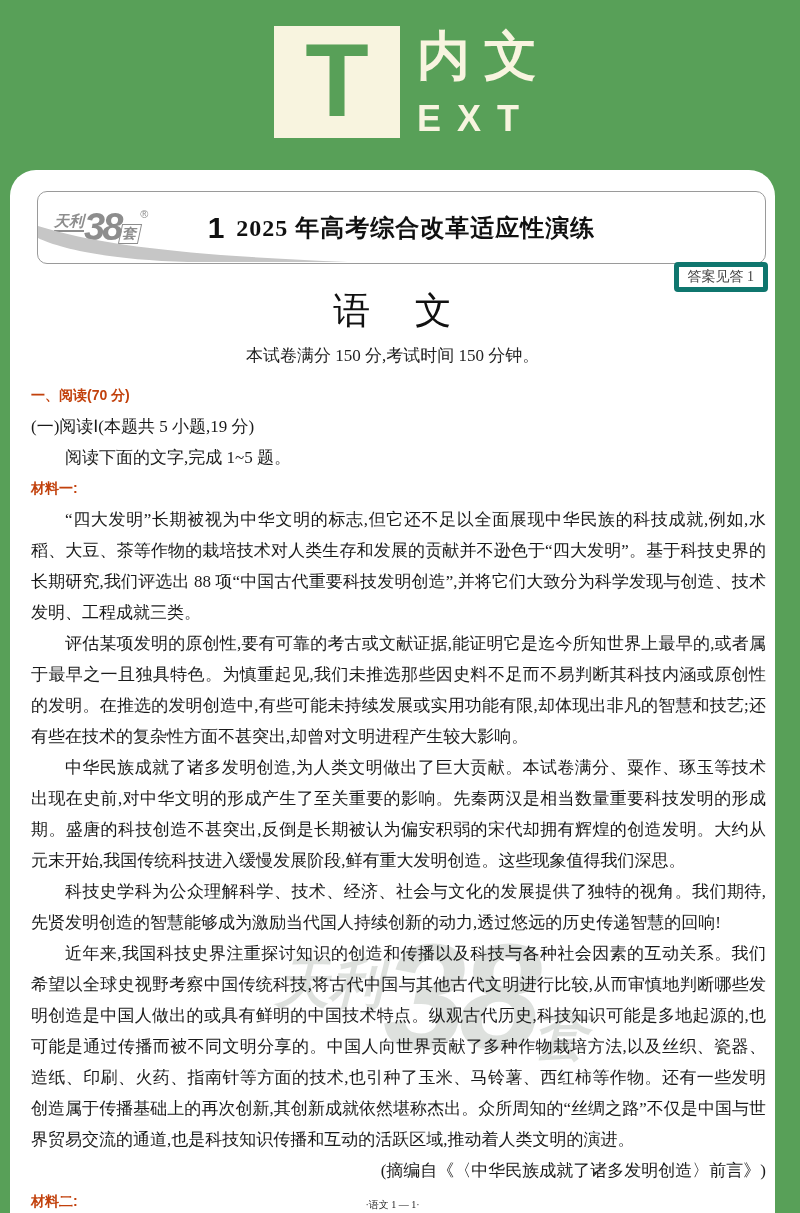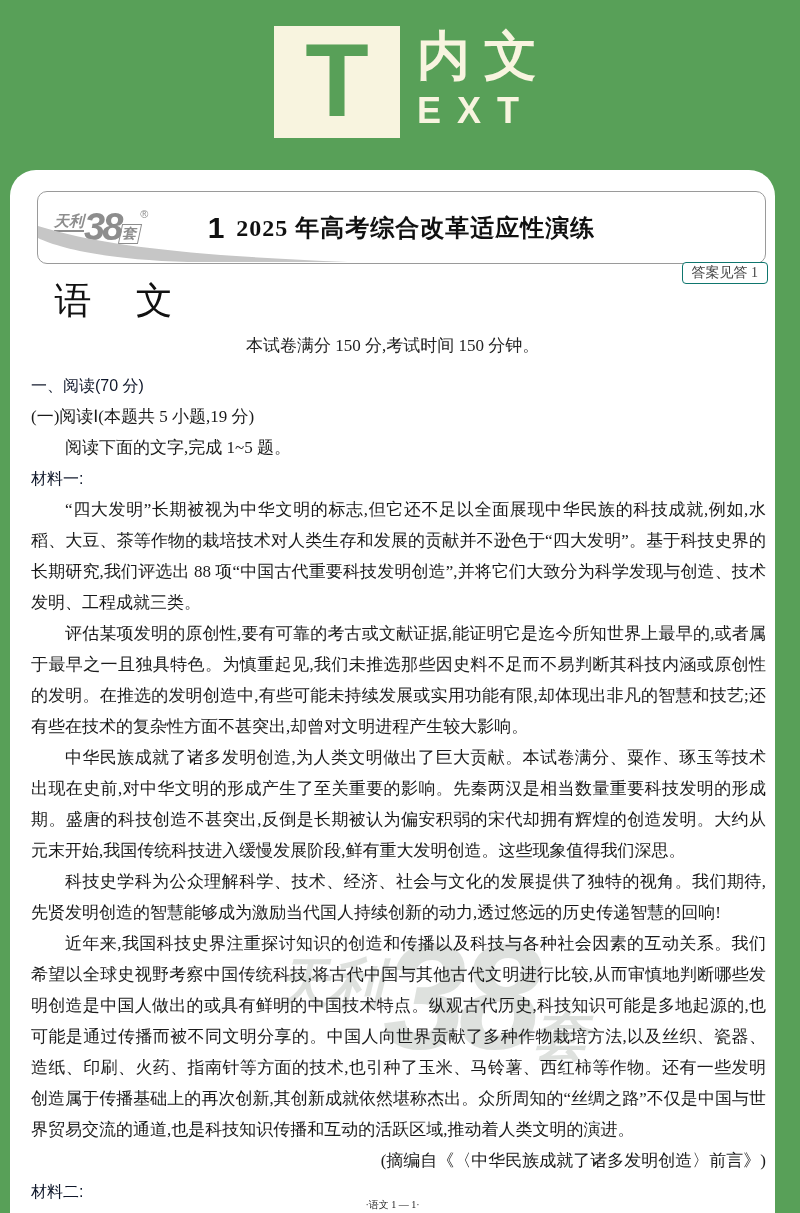--- a/index.html
+++ b/index.html
@@ -21,21 +21,21 @@
     color:#58a058; font-family:"Liberation Sans", sans-serif;
     font-weight:bold; font-size:104px; line-height:1; transform:translateY(-2px);
   }
   .banner-text { position:absolute; left:417px; top:28px; }
   .banner-cn {
     color:#f8f4df; font-family:"Liberation Sans", sans-serif; font-weight:bold;
     font-size:53px; line-height:1.05; letter-spacing:14px;
   }
   .banner-en {
     color:#f8f4df; font-family:"Liberation Sans", sans-serif; font-weight:bold;
-    font-size:36px; line-height:1; letter-spacing:16px; margin-top:9px;
+    font-size:36px; line-height:1; letter-spacing:16px; margin-top:17px;
   }
 
   
   .paper {
     position:absolute; left:10px; top:170px; width:765px; height:1043px;
     background:#ffffff; border-radius:26px 26px 0 0; overflow:hidden;
   }
 
   
   .exam-header {
@@ -62,39 +62,39 @@
   }
   .exam-num {
     font-family:"Liberation Sans", sans-serif; font-weight:bold; font-size:30px; color:#111;
   }
   .exam-title { font-weight:bold; font-size:24px; color:#111; letter-spacing:1px; }
   .swoosh { position:absolute; left:0; bottom:0; }
 
   
   .answer-badge {
     position:absolute; right:7px; top:92px;
-    border:1px solid #0f766e; border-radius:4px; padding:1px 9px;
+    border:5px solid #0f766e; border-radius:4px; padding:1px 9px;
     font-size:14px; color:#444; background:#fff; z-index:2;
   }
 
   
   .subject-title {
-    margin-top:17px; text-align:left; font-size:37px; color:#111;
+    margin-top:27px; text-align:center; font-size:37px; color:#111;
     letter-spacing:1.2em; text-indent:1.2em; line-height:1.1; font-weight:normal;
   }
   .exam-info { margin-top:12px; text-align:center; font-size:17px; color:#222; }
 
   
   .content {
     position:relative; z-index:1;
     margin:13px 9px 0 21px;
     font-size:17px; line-height:31px; color:#1a1a1a;
   }
   .h-sans {
-    font-family:"Liberation Sans", sans-serif; font-weight:normal; font-size:16px; color:#0f172a;
+    font-family:"Liberation Sans", sans-serif; font-weight:bold; font-size:14px; color:#c2410c;
   }
   .content p.para { text-indent:2em; text-align:justify; }
   .indent { text-indent:2em; }
   .citation { text-align:right; }
 
   
   .watermark {
     position:absolute; left:265px; top:760px; z-index:0;
     color:rgba(125,135,125,0.25); font-style:italic;
     font-family:"Liberation Sans", sans-serif; white-space:nowrap;

